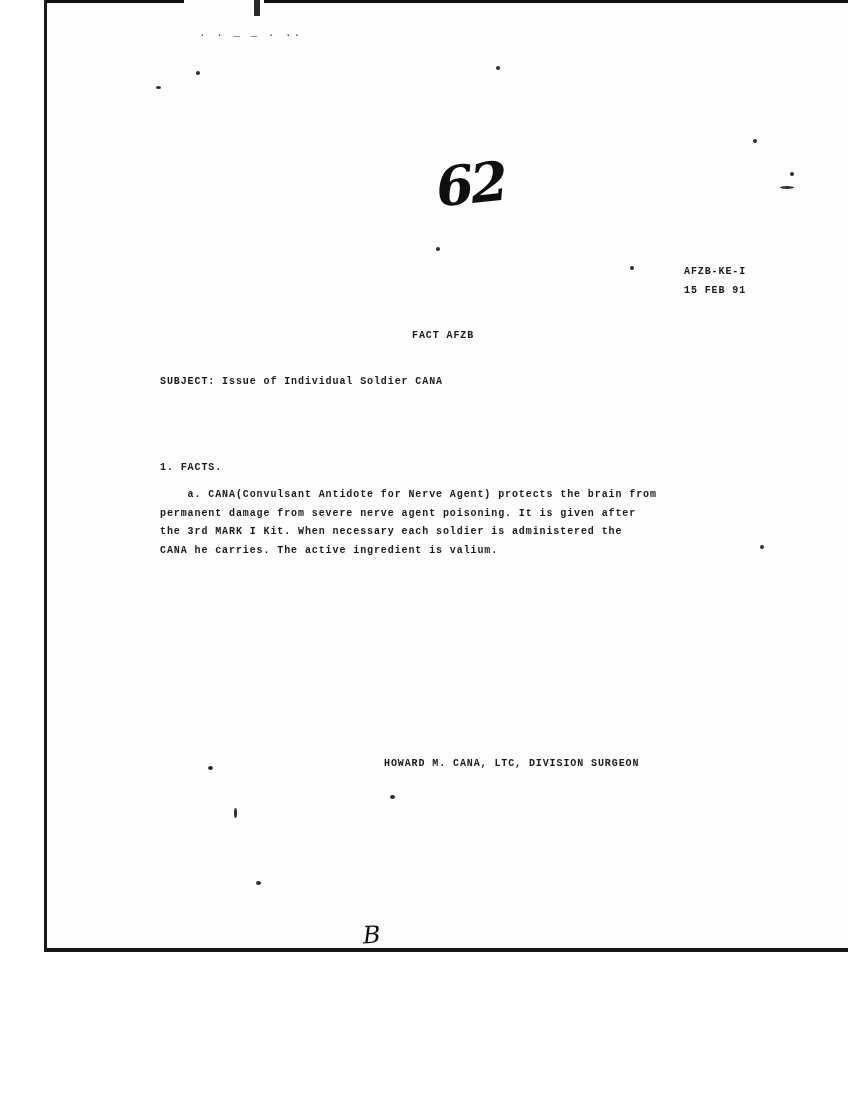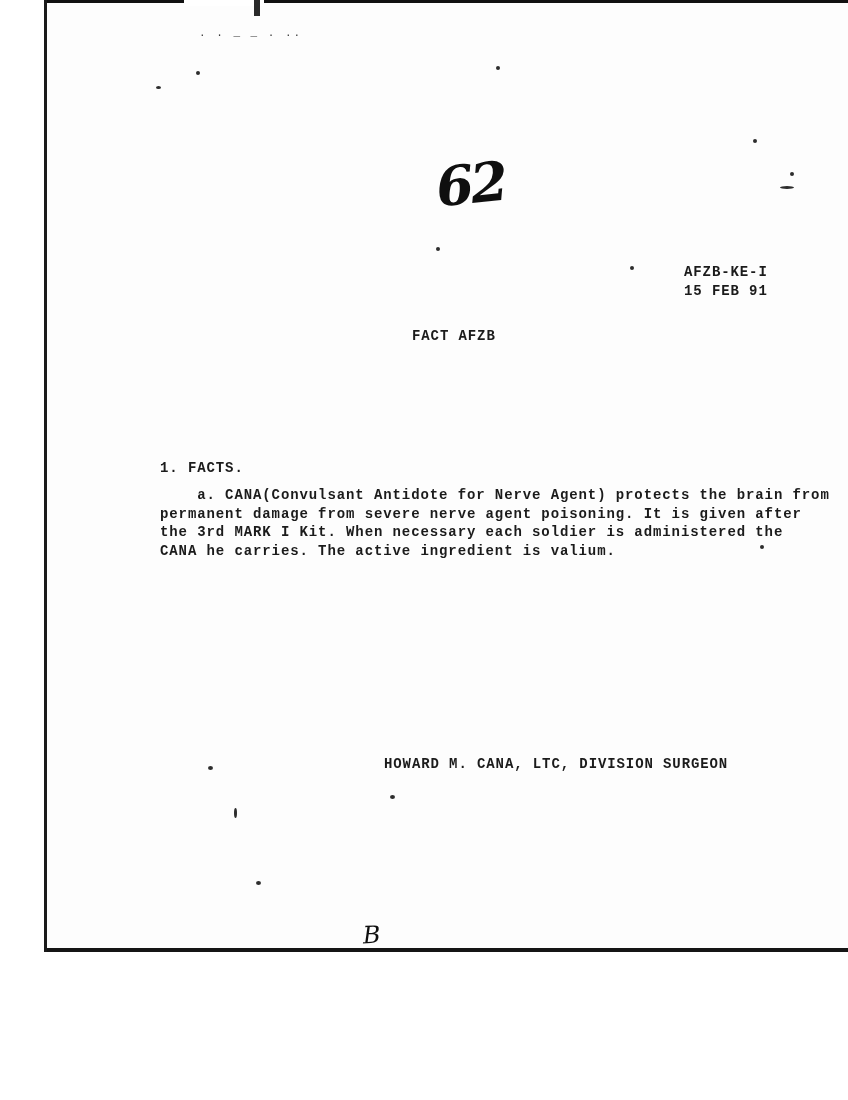--- a/index.html
+++ b/index.html
@@ -58,21 +58,21 @@
 
   
   .doc {
     position: absolute;
     left: 0; top: 0;
     width: 848px; height: 1100px;
   }
   .mono {
     position: absolute;
     font-family: "Liberation Mono", monospace;
-    font-size: 14px;
+    font-size: 10px;
     letter-spacing: 0.9px;
     color: #1b1b1b;
     white-space: pre;
     line-height: 18.6px;
     font-weight: 700;
   }
   .hdr-right {
     left: 640px;
     top: 263px;
     text-align: left;
@@ -161,20 +161,21 @@
 
     <div class="smudge" style="left:155px; top:27px;">. . _ _ . ..</div>
 
     <div class="hand hand-62">62</div>
 
     <div class="mono hdr-right">AFZB-KE-I</div>
     <div class="mono" style="left:640px; top:282px;">15 FEB 91</div>
 
     <div class="mono fact-sheet">FACT AFZB</div>
 
+    <div class="mono subject">SUBJECT: Issue of Individual Soldier CANA</div>
     <div class="mono facts">1. FACTS.</div>
     <div class="mono para-a">    a. CANA(Convulsant Antidote for Nerve Agent) protects the brain from
 permanent damage from severe nerve agent poisoning. It is given after
 the 3rd MARK I Kit. When necessary each soldier is administered the
 CANA he carries. The active ingredient is valium.</div>
     <div class="mono signature">HOWARD M. CANA, LTC, DIVISION SURGEON</div>
 
     <div class="hand hand-dist">
       <span class="bee">B</span>
       <span>distribution</span>

